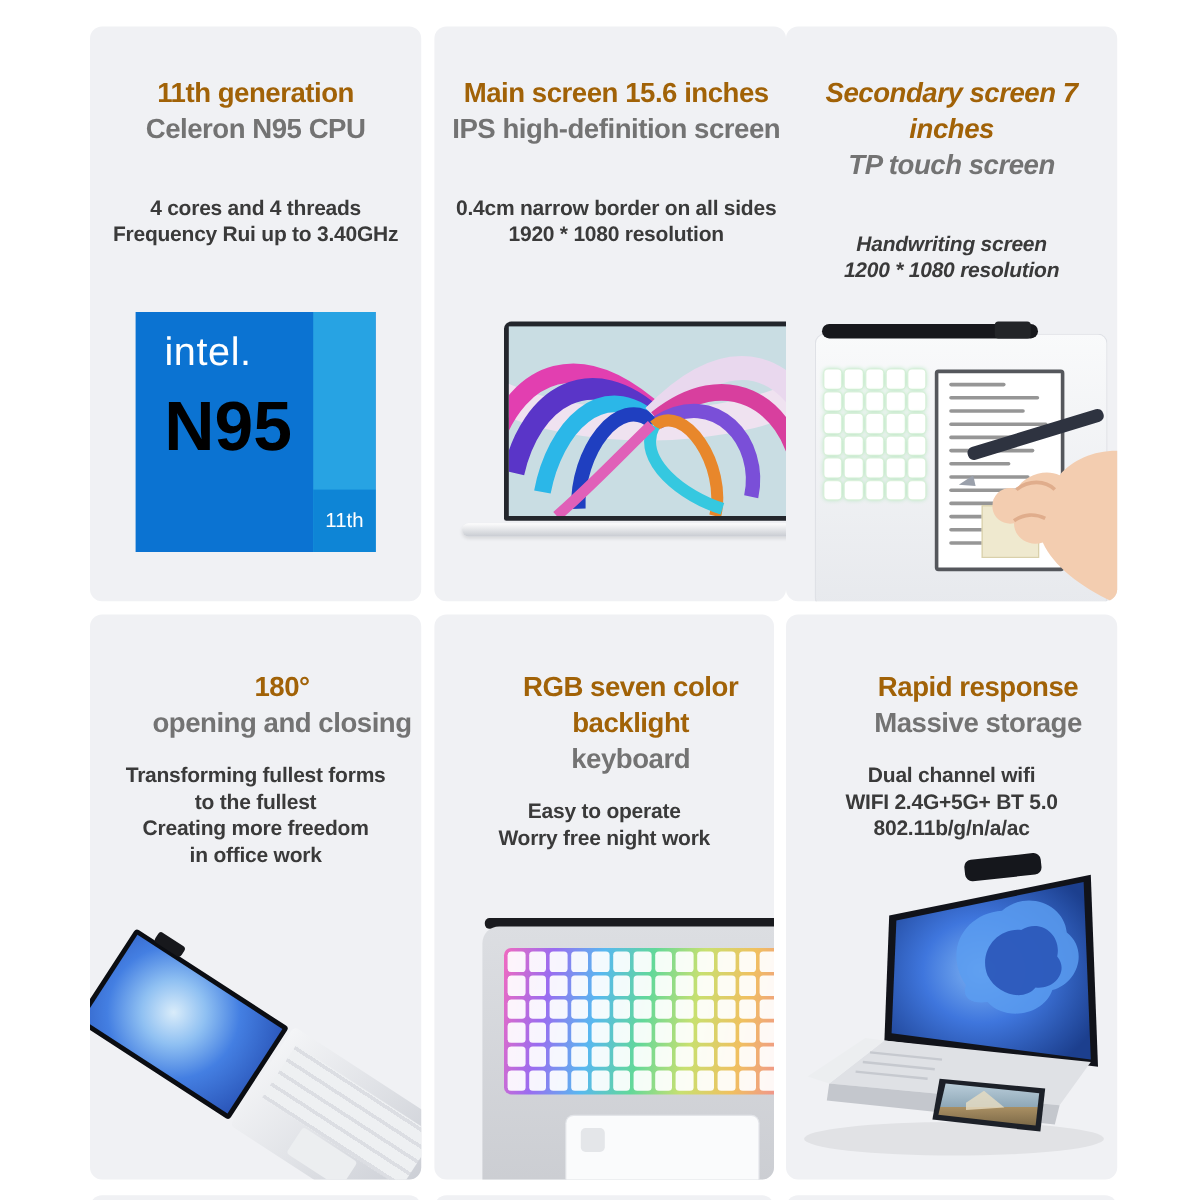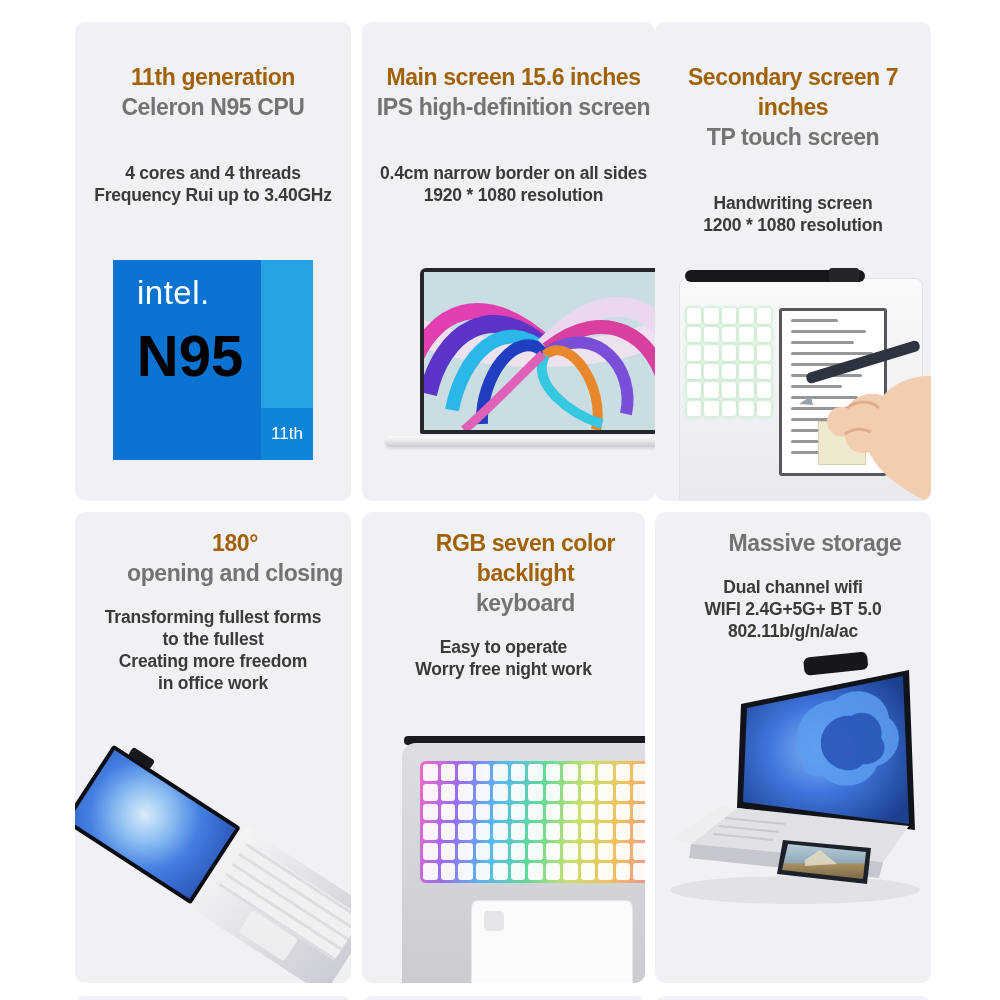--- a/index.html
+++ b/index.html
@@ -2,30 +2,30 @@
 <html><head>
 <meta charset="utf-8">
 <style>
   html,body{margin:0;padding:0;width:1000px;height:1000px;background:#ffffff;overflow:hidden;
     font-family:"Liberation Sans", sans-serif;}
   .stage{position:relative;width:1000px;height:1000px;}
   .card{position:absolute;background:#f0f1f4;border-radius:10px;text-align:center;overflow:hidden;}
   
   .c1{left:75px;top:22px;width:276px;height:479px;}
   .c2{left:362px;top:22px;width:283px;height:479px;padding-left:10px;}
-  .c3{left:655px;top:22px;width:276px;height:479px;}
+  .c3{left:655px;top:22px;width:276px;height:479px;font-style:italic;}
   .c4{left:75px;top:512px;width:276px;height:471px;}
   .c5{left:362px;top:512px;width:283px;height:471px;}
   .c6{left:655px;top:512px;width:276px;height:471px;}
   .c7{left:75px;top:996px;width:276px;height:40px;}
   .c8{left:362px;top:996px;width:283px;height:40px;}
   .c9{left:655px;top:996px;width:276px;height:40px;}
 
   .heading{margin-top:40px;font-weight:bold;font-size:23px;line-height:30px;letter-spacing:-0.4px;}
-  .row2 .heading{margin-top:16px;padding-left:44px;}
+  .row2 .heading{margin-top:45px;padding-left:44px;}
   .hl1{color:#a16207;}
   .hl2{color:#737373;}
   .body-text{margin-top:40px;font-weight:bold;font-size:17.5px;line-height:22px;color:#3a3a3a;letter-spacing:-0.2px;}
   .row2 .body-text{margin-top:18px;}
 
   
   .badge{position:relative;width:200px;height:200px;margin:54px auto 0;background:#0b73d2;}
   .badge .strip{position:absolute;right:0;top:0;width:52px;height:100%;background:#27a3e3;}
   .badge .gen{position:absolute;right:0;bottom:0;width:52px;height:52px;background:#0e85d6;
     color:#fff;font-weight:normal;font-size:17px;line-height:52px;}
@@ -337,20 +337,21 @@
           </div>
         <div class="kb-pad">
           <div class="kb-fp"></div>
         </div>
       </div>
     </div>
   </div>
 
   <div class="card c6 row2">
     <div class="heading">
+      <div class="hl1">Rapid response</div>
       <div class="hl2">Massive storage</div>
     </div>
     <div class="body-text">
       <div>Dual channel wifi</div>
       <div>WIFI 2.4G+5G+ BT 5.0</div>
       <div>802.11b/g/n/a/ac</div>
     </div>
     <div class="dualfig">
       <svg class="dual-svg" width="276" height="280" viewBox="0 0 276 280">
         <defs>

